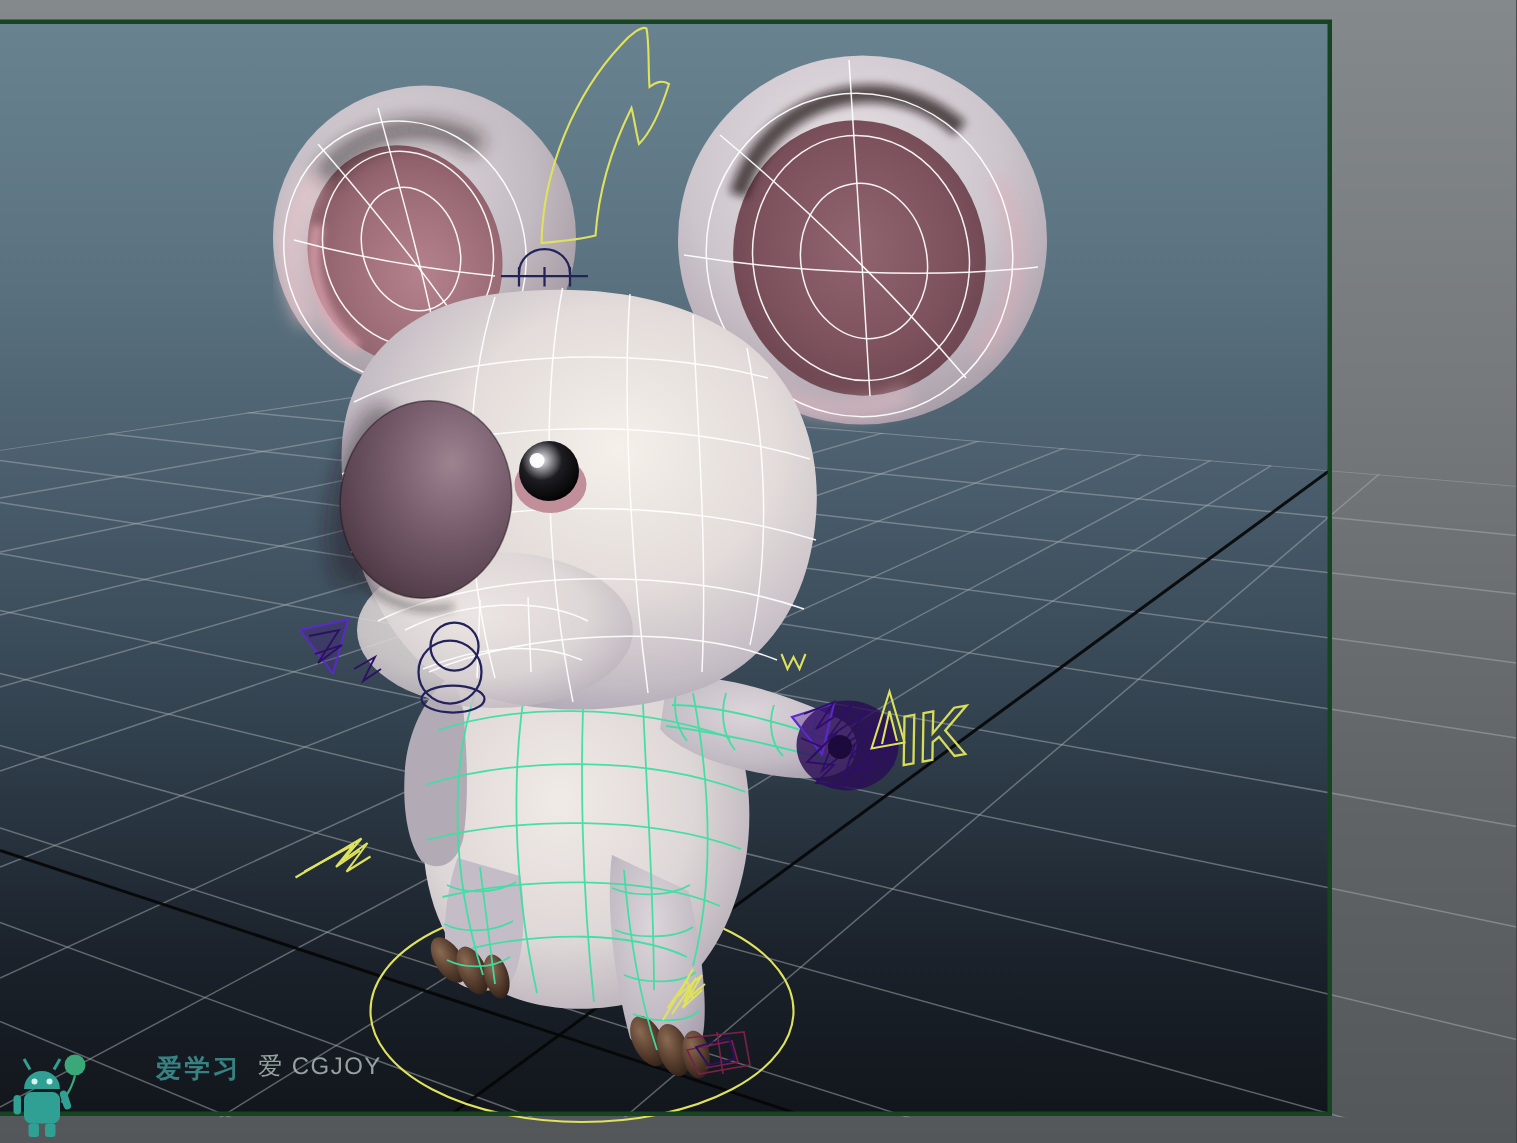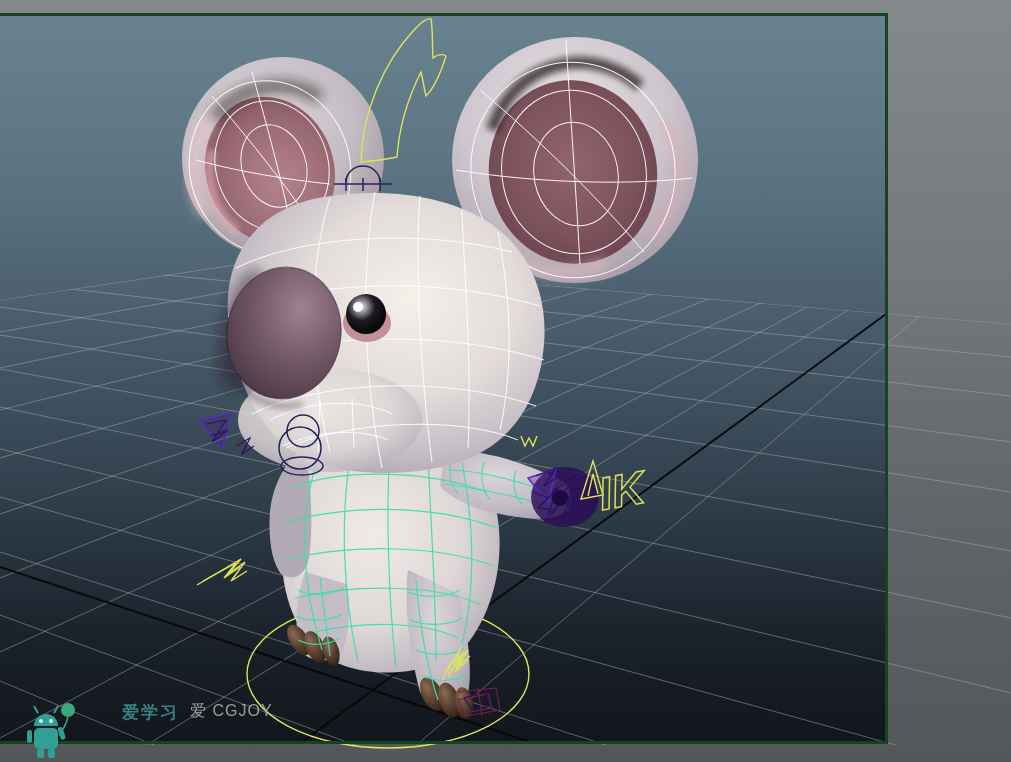--- a/index.html
+++ b/index.html
@@ -12,21 +12,21 @@
   #viewport-bg{
     position:absolute;left:0;top:16px;width:887px;height:727px;
     background:linear-gradient(180deg,#68828f 0%,#5d7583 20%,#485b6a 44%,#303f4c 66%,#1b222b 85%,#12161c 100%);
   }
   #grid-svg,#scene-svg{position:absolute;left:0;top:0;width:1011px;height:762px;}
   #viewport-border{
     position:absolute;left:-4px;top:13px;width:892px;height:731px;
     border:3px solid #164420;box-sizing:border-box;pointer-events:none;
   }
   
-  #watermark{position:absolute;left:22px;top:698px;width:360px;height:64px;}
+  #watermark{position:absolute;left:4px;top:698px;width:360px;height:64px;}
   #brand-row{position:absolute;left:56px;top:4px;display:flex;align-items:baseline;
     text-shadow:1px 2px 2px rgba(15,20,25,.55);}
   .wm-cg{font-size:47px;font-weight:bold;color:#c28a2c;letter-spacing:-3px;line-height:1;}
   .wm-joy{font-size:30px;font-weight:bold;color:#c28a2c;letter-spacing:-1px;margin-left:2px;}
   .wm-com{font-size:30px;font-weight:bold;color:#2ba39c;letter-spacing:-1px;}
   .wm-tag1{position:absolute;left:100px;top:3px;font-size:17px;font-weight:bold;
     color:rgba(62,148,148,.85);letter-spacing:2px;}
   .wm-tag2{position:absolute;left:168px;top:3px;font-size:16px;font-weight:normal;
     color:rgba(165,176,174,.9);letter-spacing:1px;}
   .wire-white{stroke:rgba(255,255,255,.93);stroke-width:1;fill:none;}

